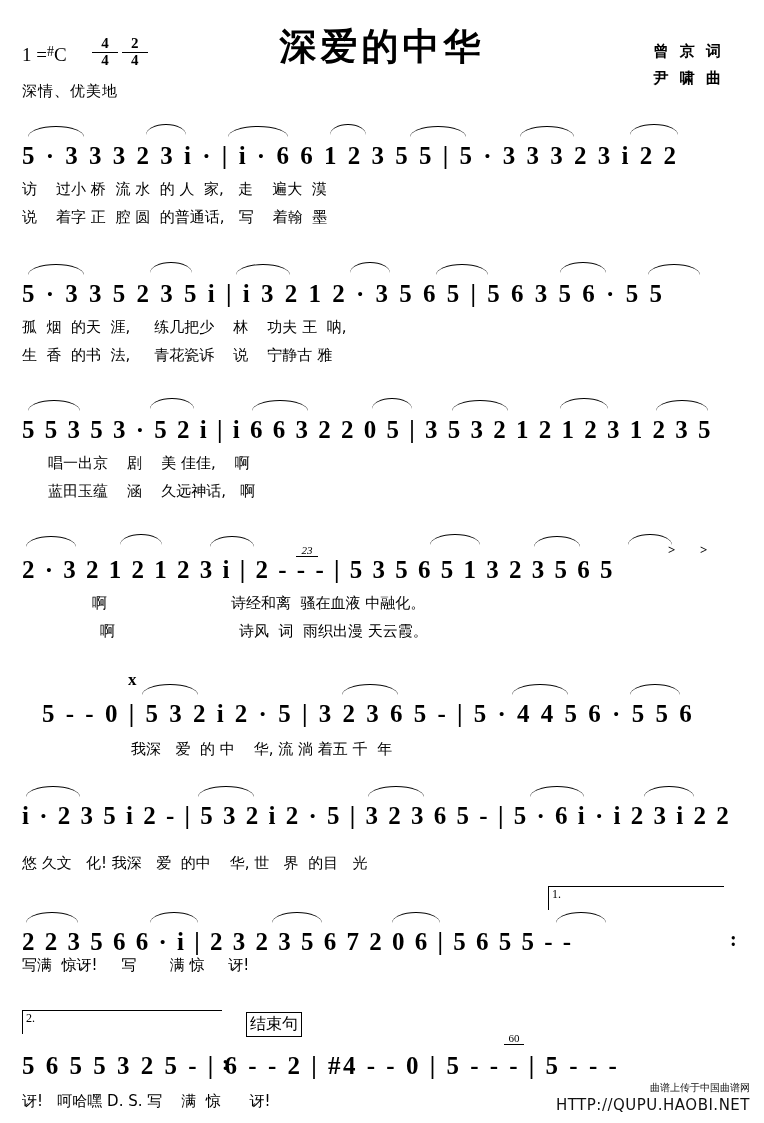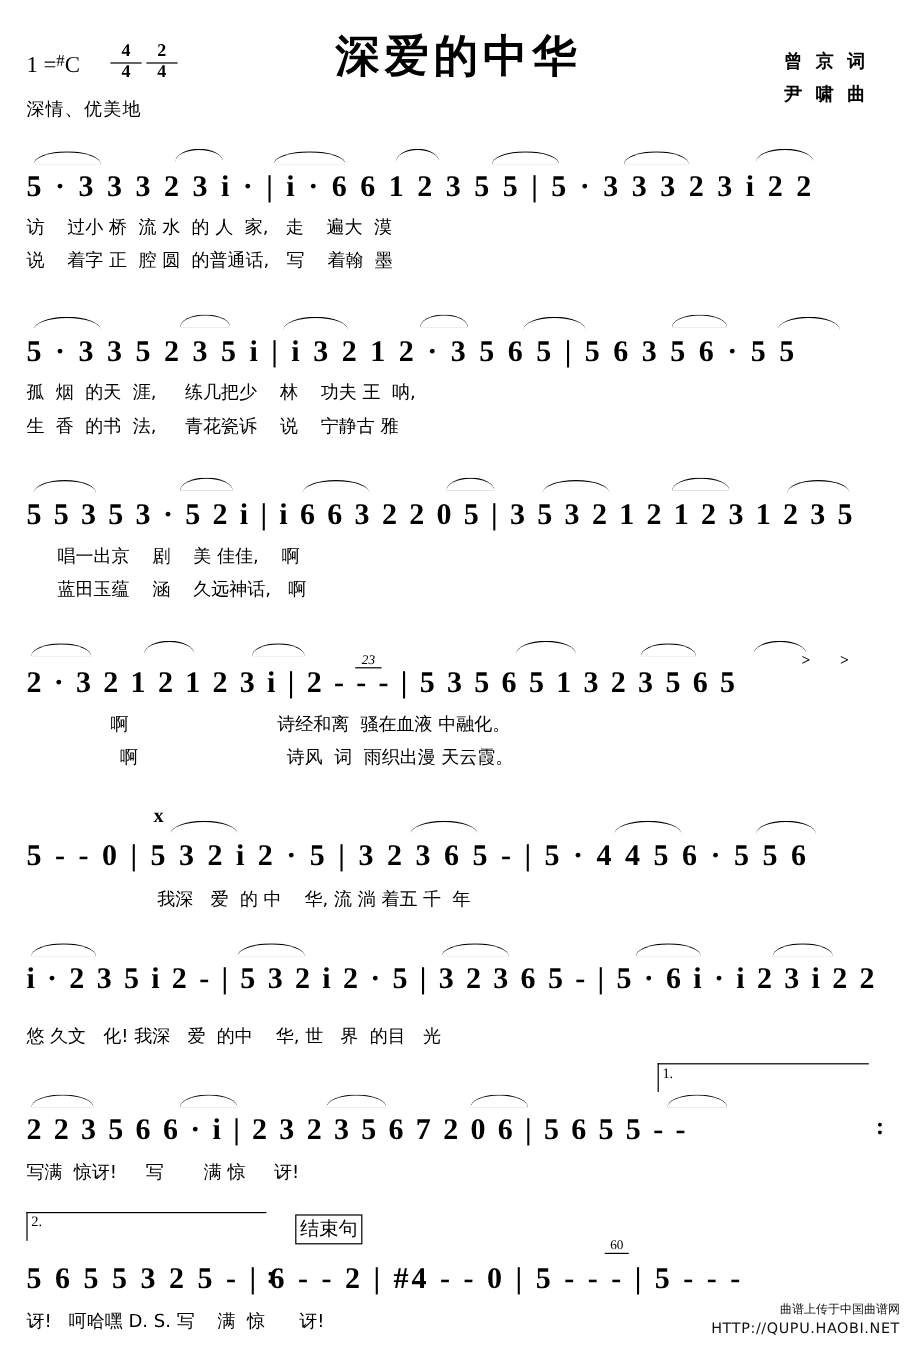--- a/index.html
+++ b/index.html
@@ -74,21 +74,21 @@
     position:absolute;font-family:"Liberation Serif", serif;font-size:11px;
     text-align:center;
   }
   .tuplet .num{display:block;border-bottom:1.2px solid #000;line-height:1.1;}
   .segno{position:absolute;font-size:17px;font-weight:bold;}
   .accentmark{position:absolute;font-size:13px;font-weight:bold;}
   .footer{
     position:absolute;right:14px;bottom:8px;text-align:right;
     font-family:"DejaVu Sans", sans-serif;font-size:10px;color:#111;line-height:1.35;
   }
-  .footer .url{font-size:12px;letter-spacing:0.5px;margin-left:15px;}
+  .footer .url{font-size:15px;letter-spacing:0.5px;margin-left:15px;}
 </style>
 </head>
 <body>
 
 <div class="sheet">
 
   <div class="title">深爱的中华</div>
 
   <div class="keysig">
     <span>1 =</span><span class="sharp">#</span><span>C</span>
@@ -178,21 +178,21 @@
     <div class="lyric" style="top:94px;left:100px;">啊                          诗风  词  雨织出漫 天云霞。</div>
   </div>
 
   <div class="system" style="top:668px;height:90px;">
     <div class="segno" style="left:128px;top:2px;">x</div>
     <div class="slur" style="left:142px;top:16px;width:56px;"></div>
     <div class="slur" style="left:342px;top:16px;width:56px;"></div>
     <div class="slur" style="left:512px;top:16px;width:56px;"></div>
     <div class="slur" style="left:630px;top:16px;width:50px;"></div>
 
-    <div class="notes" style="top:32px;letter-spacing:2.5px;">5 - - 0 | 5 3 2 i 2 · 5 | 3 2 3 6 5 - | 5 · 4 4 5 6 · 5 5 6</div>
+    <div class="notes" style="top:32px;letter-spacing:2.5px;margin-left:20px;">5 - - 0 | 5 3 2 i 2 · 5 | 3 2 3 6 5 - | 5 · 4 4 5 6 · 5 5 6</div>
 
     <div class="lyric" style="top:72px;left:112px;">    我深   爱  的 中    华, 流 淌 着五 千  年</div>
   </div>
 
   <div class="system" style="top:778px;height:90px;">
     <div class="slur" style="left:26px;top:8px;width:54px;"></div>
     <div class="slur" style="left:198px;top:8px;width:56px;"></div>
     <div class="slur" style="left:368px;top:8px;width:56px;"></div>
     <div class="slur" style="left:530px;top:8px;width:54px;"></div>
     <div class="slur" style="left:644px;top:8px;width:50px;"></div>
@@ -209,21 +209,21 @@
 
     <div class="slur" style="left:26px;top:26px;width:52px;"></div>
     <div class="slur" style="left:150px;top:26px;width:48px;"></div>
     <div class="slur" style="left:272px;top:26px;width:50px;"></div>
     <div class="slur" style="left:392px;top:26px;width:48px;"></div>
     <div class="slur" style="left:556px;top:26px;width:50px;"></div>
 
     <div class="notes" style="top:42px;letter-spacing:2.0px;">2 2 3 5 6 6 · i | 2 3 2 3 5 6 7 2 0 6 | 5 6 5 5 - -</div>
     <div class="repeat-dots" style="left:730px;top:48px;">:</div>
 
-    <div class="lyric" style="top:82px;">写满  惊讶!     写       满 惊     讶!</div>
+    <div class="lyric" style="top:70px;">写满  惊讶!     写       满 惊     讶!</div>
   </div>
 
   <div class="system" style="top:1010px;height:105px;">
     <div class="volta" style="left:22px;top:0px;width:200px;height:24px;">
       <span>2.</span>
     </div>
     <div class="boxlabel" style="left:246px;top:2px;">结束句</div>
 
     <div class="tuplet" style="left:504px;top:22px;width:20px;">
       <span class="num">60</span>

